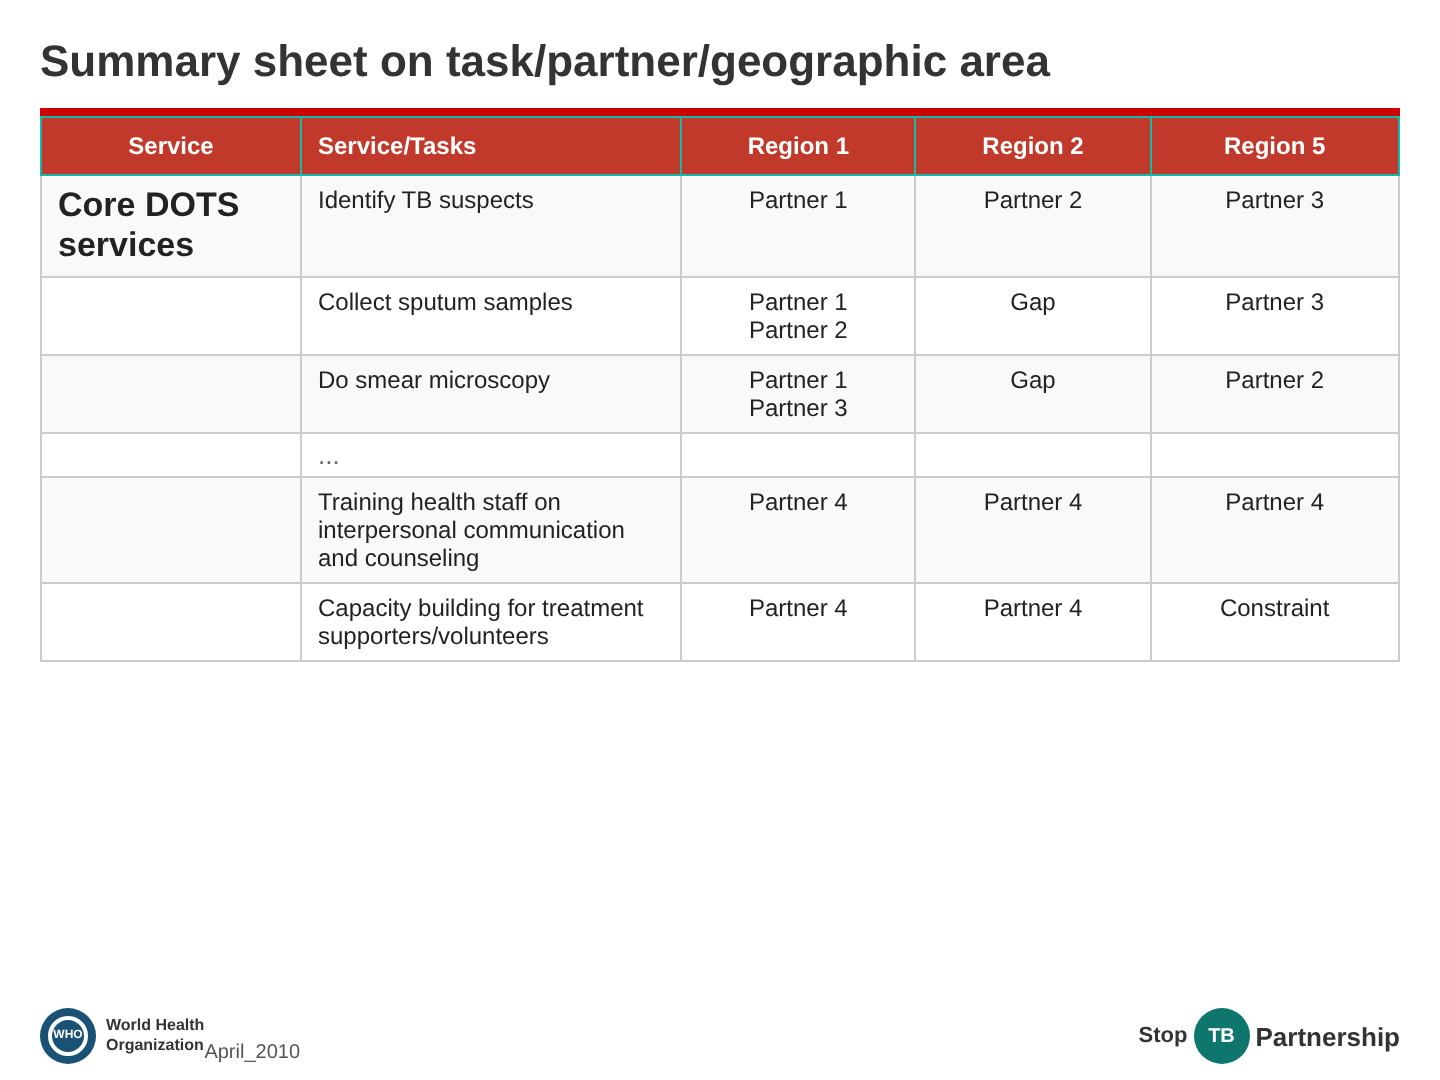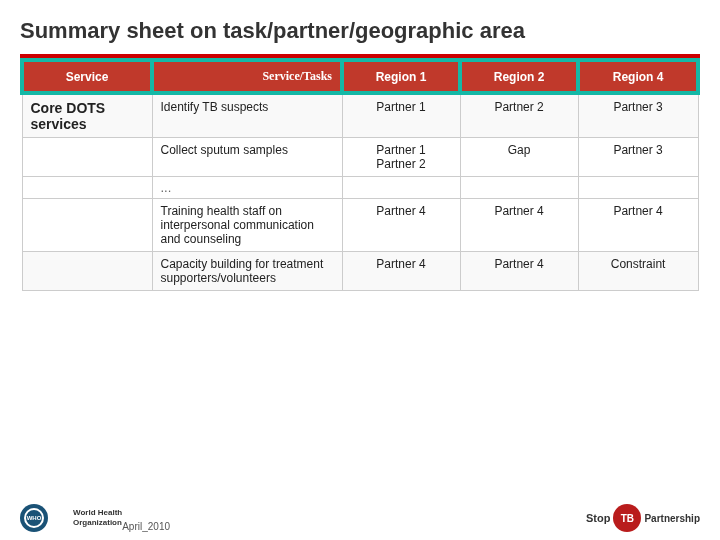--- a/index.html
+++ b/index.html
@@ -39,45 +39,44 @@
       width: 100%;
       border-collapse: collapse;
       font-size: 12px;
     }
 
     thead tr th {
       background: #c0392b;
       color: #fff;
       font-weight: bold;
       padding: 7px 8px;
-      border: 4px solid #14b8a6;
+      border: 1px solid #14b8a6;
       text-align: center;
     }
 
     thead tr th:first-child {
       text-align: center;
       width: 130px;
     }
 
     thead tr th:nth-child(2) {
-      text-align: right;
+      text-align: left;
       width: 190px;
-      font-family: Liberation Serif, serif;
     }
 
     tbody tr td {
       border: 1px solid #ccc;
       padding: 5px 8px;
       vertical-align: top;
       color: #222;
     }
 
     tbody tr td:first-child {
       font-weight: bold;
-      font-size: 14px;
+      font-size: 17px;
       vertical-align: top;
       width: 130px;
     }
 
     tbody tr td:nth-child(2) {
       width: 190px;
     }
 
     tbody tr td:nth-child(3),
     tbody tr td:nth-child(4),
@@ -140,21 +139,20 @@
       display: flex;
       align-items: center;
       justify-content: center;
     }
 
     .who-text {
       font-size: 8px;
       font-weight: bold;
       line-height: 1.2;
       color: #333;
-      margin-left: 20px;
     }
 
     .footer-center {
       font-size: 10px;
       color: #555;
       text-align: left;
       flex: 1;
     }
 
     .footer-right {
@@ -166,66 +164,73 @@
     .stop-tb-logo {
       display: flex;
       align-items: center;
       gap: 3px;
     }
 
     .stop-circle {
       width: 28px;
       height: 28px;
       border-radius: 50%;
-      background: #b91c1c;
+      background: #0f766e;
       display: flex;
       align-items: center;
       justify-content: center;
       color: #fff;
       font-size: 10px;
       font-weight: bold;
     }
 
     .stop-text {
-      font-size: 10px;
+      font-size: 13px;
       font-weight: bold;
       color: #333;
     }
   </style>
 </head>
 <body>
 
 <div class="page-container">
   <div class="page-title">Summary sheet on task/partner/geographic area</div>
   <div class="red-bar"></div>
 
   <table>
     <thead>
       <tr>
         <th>Service</th>
         <th>Service/Tasks</th>
         <th>Region 1</th>
         <th>Region 2</th>
-        <th>Region 4</th>
+        <th>Region 5</th>
       </tr>
     </thead>
     <tbody id="table-body">
     <tr>
         <td>Core DOTS services</td>
         <td>Identify TB suspects</td>
         <td>Partner 1</td>
         <td>Partner 2</td>
         <td>Partner 3</td>
       </tr>
         <tr>
         <td></td>
         <td>Collect sputum samples</td>
         <td>Partner 1<br>Partner 2</td>
         <td>Gap</td>
         <td>Partner 3</td>
+      </tr>
+        <tr>
+        <td></td>
+        <td>Do smear microscopy</td>
+        <td>Partner 1<br>Partner 3</td>
+        <td>Gap</td>
+        <td>Partner 2</td>
       </tr>
         <tr class="ellipsis-row">
         <td></td>
         <td style="color:#666;font-size:13px;">...</td>
         <td></td>
         <td></td>
         <td></td>
       </tr>
         <tr>
         <td></td>

